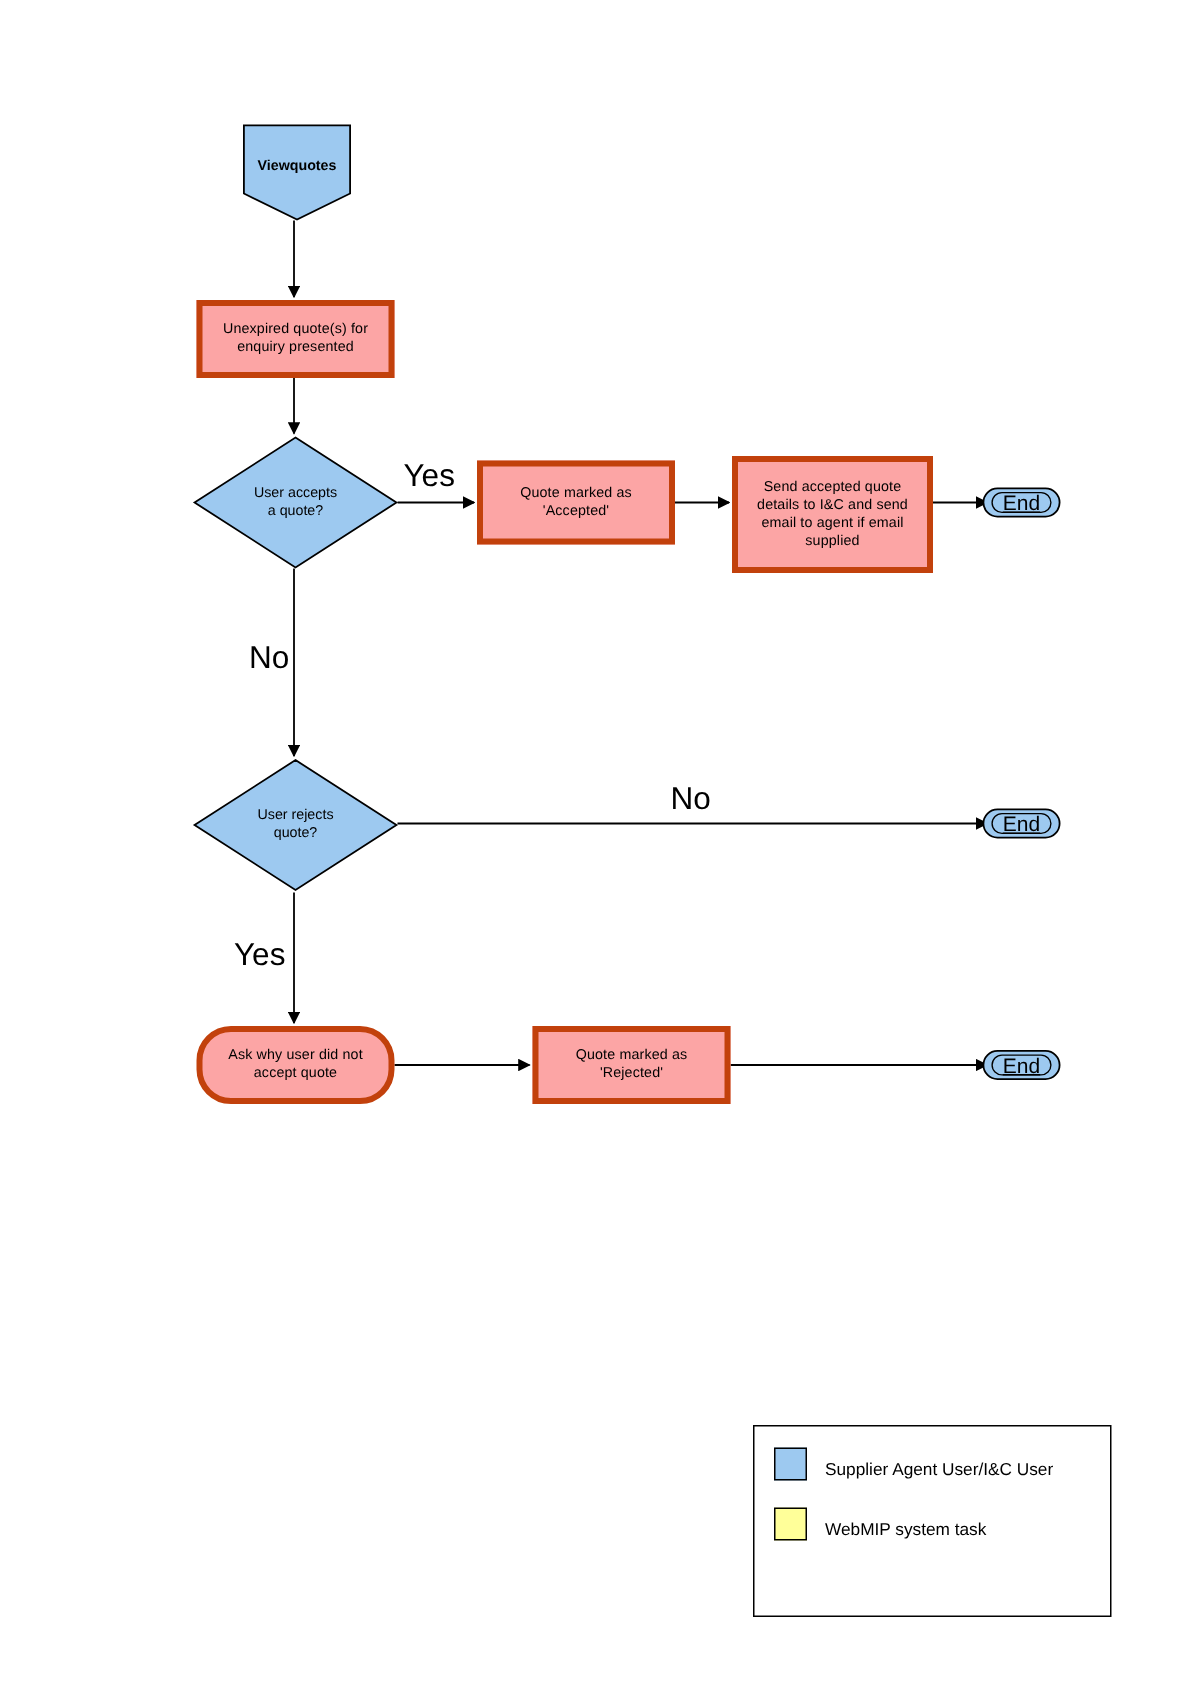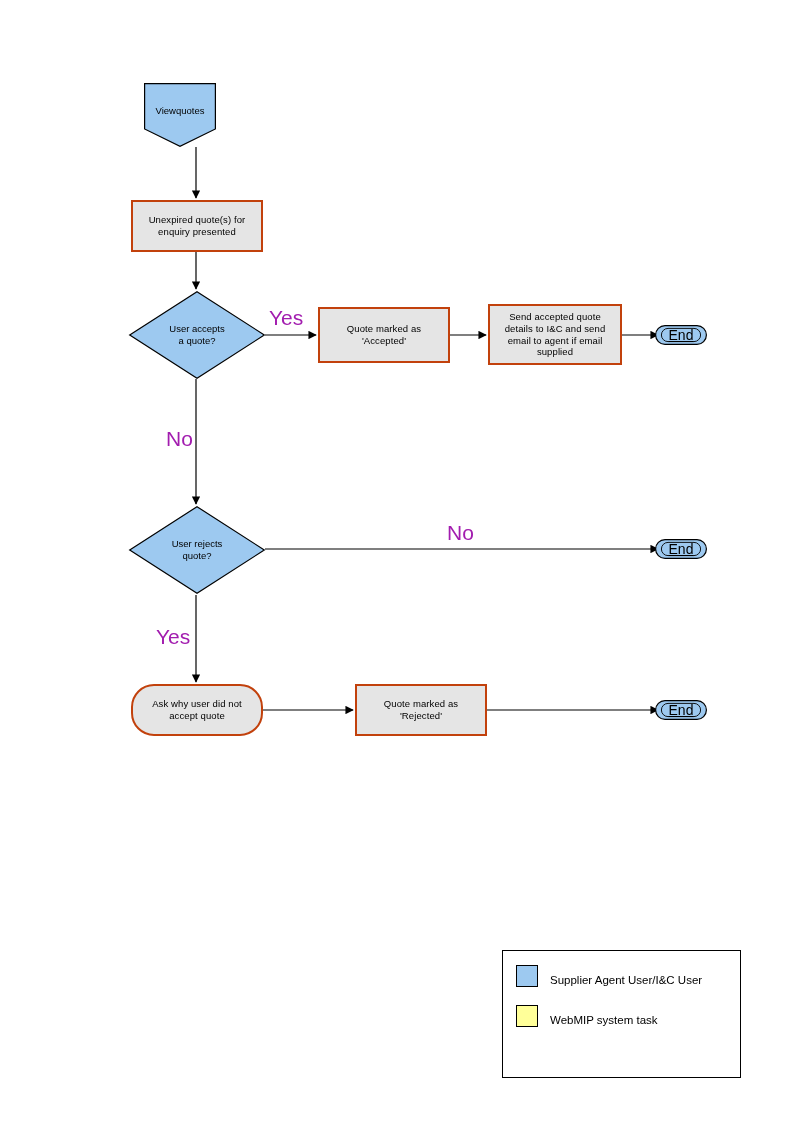--- a/index.html
+++ b/index.html
@@ -27,22 +27,22 @@
     align-items: center;
     justify-content: center;
     text-align: center;
     color: #000000;
     font-size: 9.5px;
     line-height: 1.25;
     letter-spacing: 0.1px;
   }
   
   .proc {
-    background: #e5e5e5;
-    border: 2px solid #c2410c;
+    background: #fca5a5;
+    border: 4px solid #c2410c;
     padding: 2px 4px;
   }
   
   .diamond-wrap {
     position: absolute;
   }
   .diamond-wrap svg {
     position: absolute;
     top: 0;
     left: 0;
@@ -80,21 +80,21 @@
     align-items: center;
     justify-content: center;
     font-size: 14px;
     color: #000;
     text-decoration: underline;
   }
   
   .edge-label {
     position: absolute;
     font-size: 21px;
-    color: #a21caf;
+    color: #000000;
     line-height: 1;
     white-space: nowrap;
   }
   
   #legend {
     position: absolute;
     left: 502px;
     top: 950px;
     width: 239px;
     height: 128px;
@@ -149,42 +149,42 @@
     <line x1="265" y1="549" x2="658" y2="549" marker-end="url(#arrow)"></line>
 
     <line x1="196" y1="595" x2="196" y2="682" marker-end="url(#arrow)"></line>
 
     <line x1="263" y1="710" x2="353" y2="710" marker-end="url(#arrow)"></line>
 
     <line x1="487" y1="710" x2="658" y2="710" marker-end="url(#arrow)"></line>
   </g>
 </svg>
 
-<div class="start-wrap" style="left:144px; top:83px; width:72px; height:64px;">
+<div class="start-wrap" style="left:162px; top:83px; width:72px; height:64px;font-weight:bold;">
   <svg width="72" height="64" viewBox="0 0 72 64" xmlns="http://www.w3.org/2000/svg">
     <polygon points="0.6,0.6 71.4,0.6 71.4,46 36,63.4 0.6,46" fill="#9DC9F0" stroke="#000000" stroke-width="1.2"></polygon>
   </svg>
   <div class="start-label">Viewquotes</div>
 </div>
 
 <div class="node proc" style="left:131px; top:200px; width:132px; height:52px; white-space:pre-line;">Unexpired quote(s) for
 enquiry presented</div>
 
 <div class="diamond-wrap" style="left:129px; top:291px; width:136px; height:88px;">
   <svg width="136" height="88" viewBox="0 0 136 88" xmlns="http://www.w3.org/2000/svg">
     <polygon points="68,0.7 135.3,44 68,87.3 0.7,44" fill="#9DC9F0" stroke="#000000" stroke-width="1.2"></polygon>
   </svg>
   <div class="diamond-label" style="white-space:pre-line;">User accepts
 a quote?</div>
 </div>
 
 <div class="node proc" style="left:318px; top:307px; width:132px; height:56px; white-space:pre-line;">Quote  marked as
 'Accepted'</div>
 
-<div class="node proc" style="left:488px; top:304px; width:134px; height:61px; white-space:pre-line;">Send accepted quote
+<div class="node proc" style="left:488px; top:304px; width:134px; height:78px; white-space:pre-line;">Send accepted quote
 details to I&amp;C and send
 email to agent if email
 supplied</div>
 
 <div class="end-wrap" style="left:659px; top:325px; width:44px; height:20px;">
   <svg width="44" height="20" viewBox="0 0 44 20" xmlns="http://www.w3.org/2000/svg">
     <path d="M 6,0.6 H 38 A 9.4,9.4 0 0 1 38,19.4 H 6 A 9.4,9.4 0 0 1 6,0.6 Z" fill="#9DC9F0" stroke="#000000" stroke-width="1.2"></path>
     <path d="M 9,3.4 H 35 A 6.6,6.6 0 0 1 35,16.6 H 9 A 6.6,6.6 0 0 1 9,3.4 Z" fill="none" stroke="#000000" stroke-width="0.9"></path>
   </svg>
   <div class="end-label">End</div>

